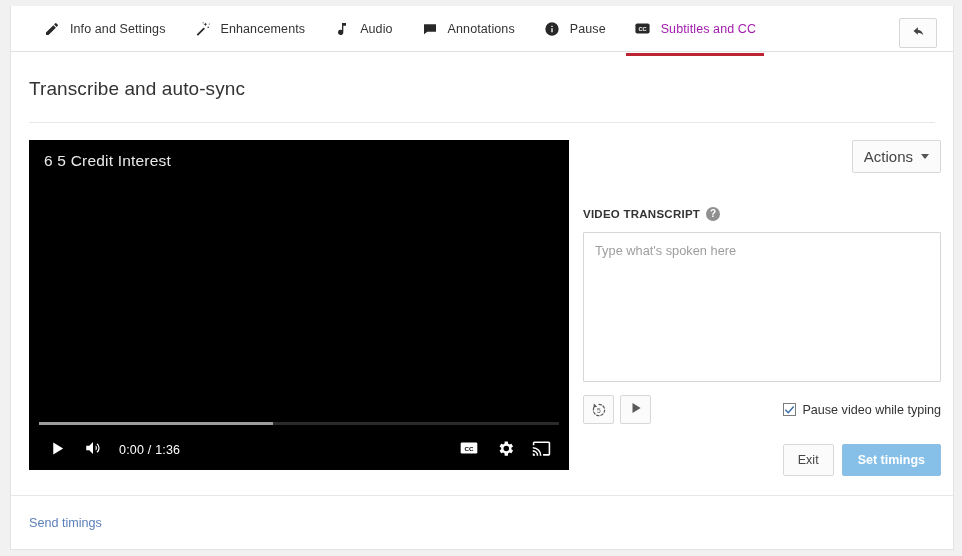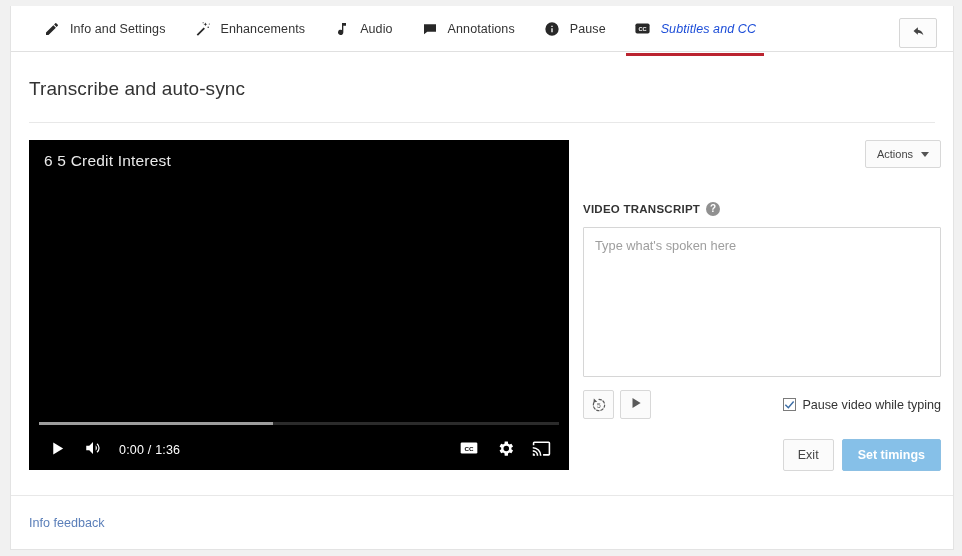--- a/index.html
+++ b/index.html
@@ -53,21 +53,21 @@
     height: 18px;
     margin-right: 9px;
     color: #282828;
     flex: none;
   }
   .tab .tab-label {
     font-size: 12.5px;
     color: #333;
     letter-spacing: .1px;
   }
-  .tab.active .tab-label { color: #1d4ed8; font-style: italic; }
+  .tab.active .tab-label { color: #a21caf; }
   .tab.active::after {
     content: "";
     position: absolute;
     left: 6px;
     right: 6px;
     bottom: 0;
     height: 3px;
     background: #bb2430;
   }
 
@@ -186,21 +186,21 @@
     box-sizing: border-box;
   }
   .actions-row {
     display: flex;
     justify-content: flex-end;
   }
   .actions-btn {
     border: 1px solid #d8d8d8;
     border-radius: 2px;
     background: #fbfbfb;
-    font-size: 11px;
+    font-size: 15px;
     color: #444;
     padding: 7px 11px;
     display: inline-flex;
     align-items: center;
     gap: 8px;
     cursor: pointer;
   }
   .caret {
     width: 0; height: 0;
     border-left: 4.5px solid transparent;
@@ -537,16 +537,16 @@
 
       <div class="btn-row">
         <button class="btn-exit">Exit</button>
         <button class="btn-primary">Set timings</button>
       </div>
 
     </div>
   </div>
 
   <div class="footer">
-    <a class="feedback">Info feedback</a>
+    <a class="feedback">Send timings</a>
   </div>
 
 </div>
 
 </body></html>

